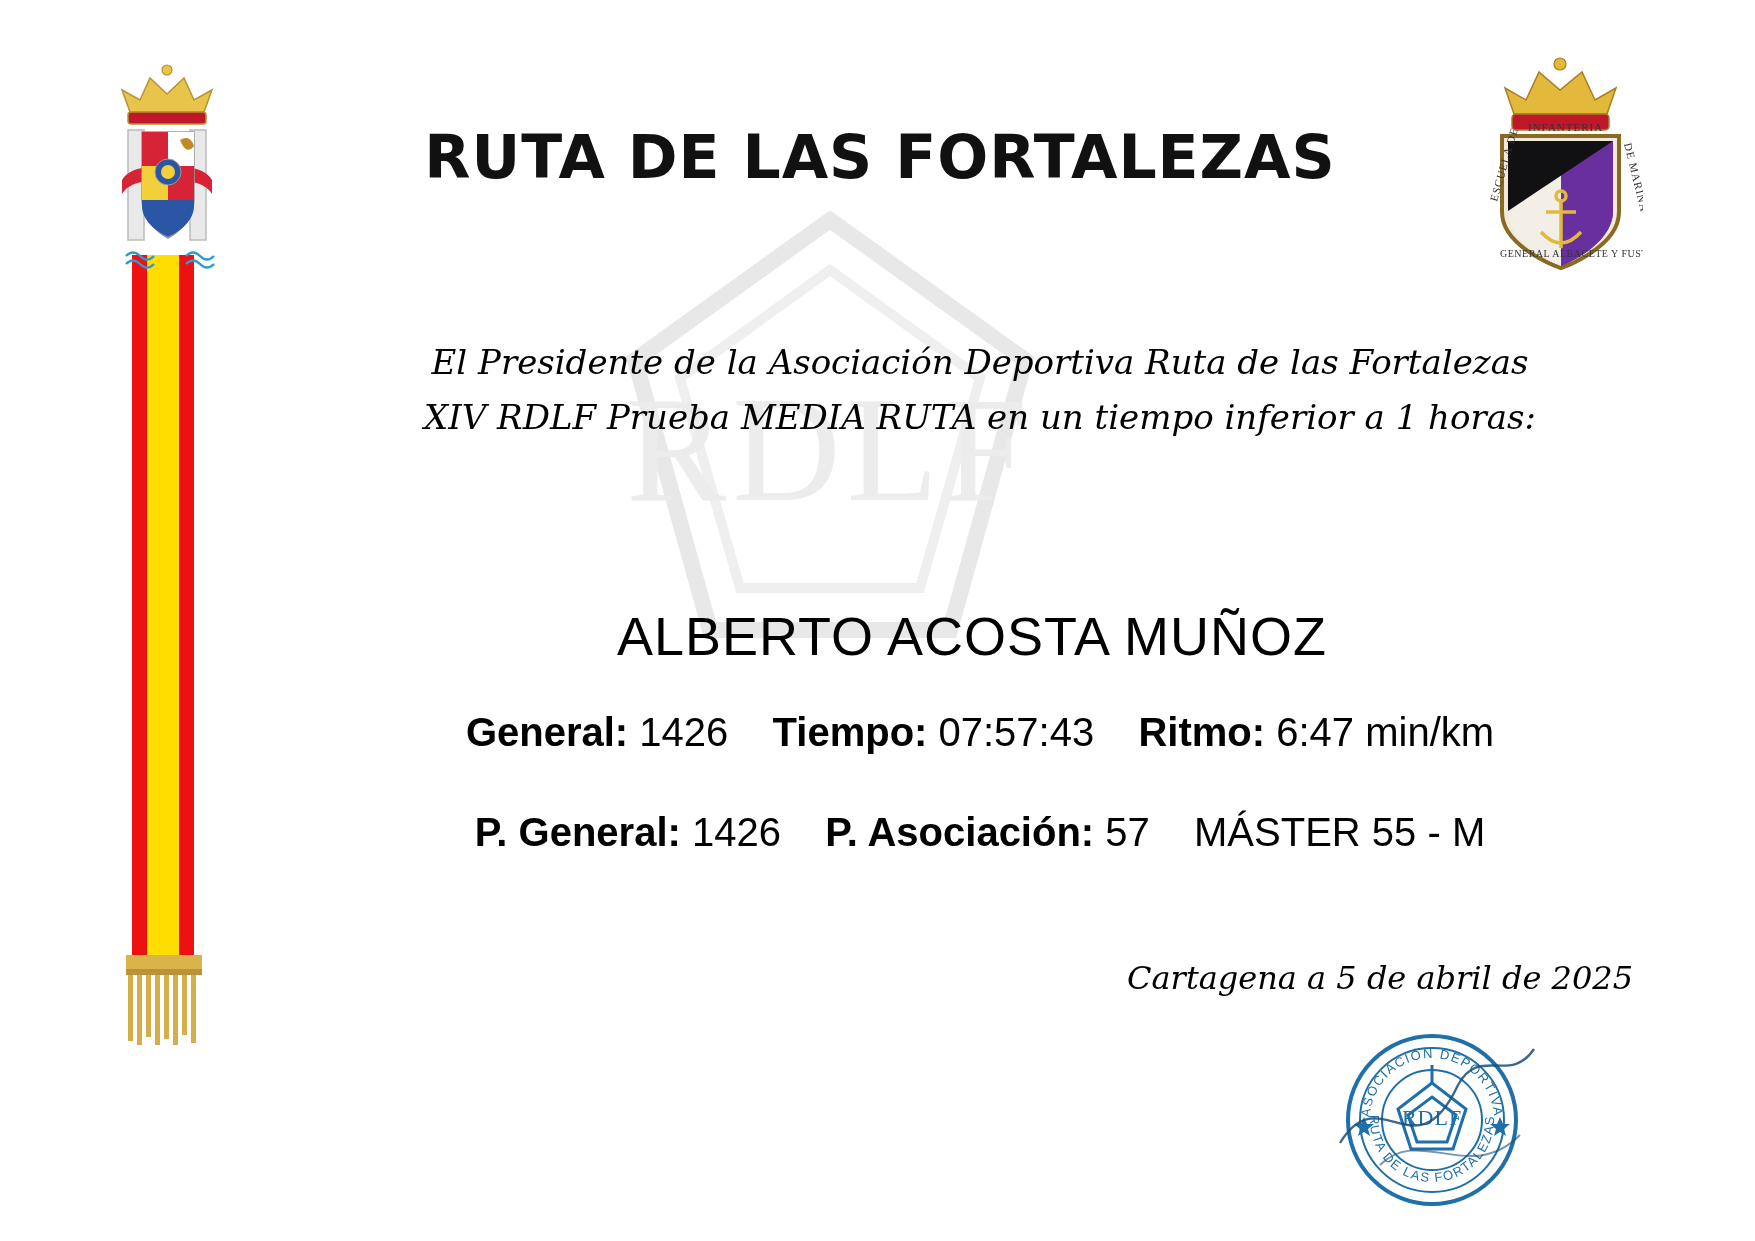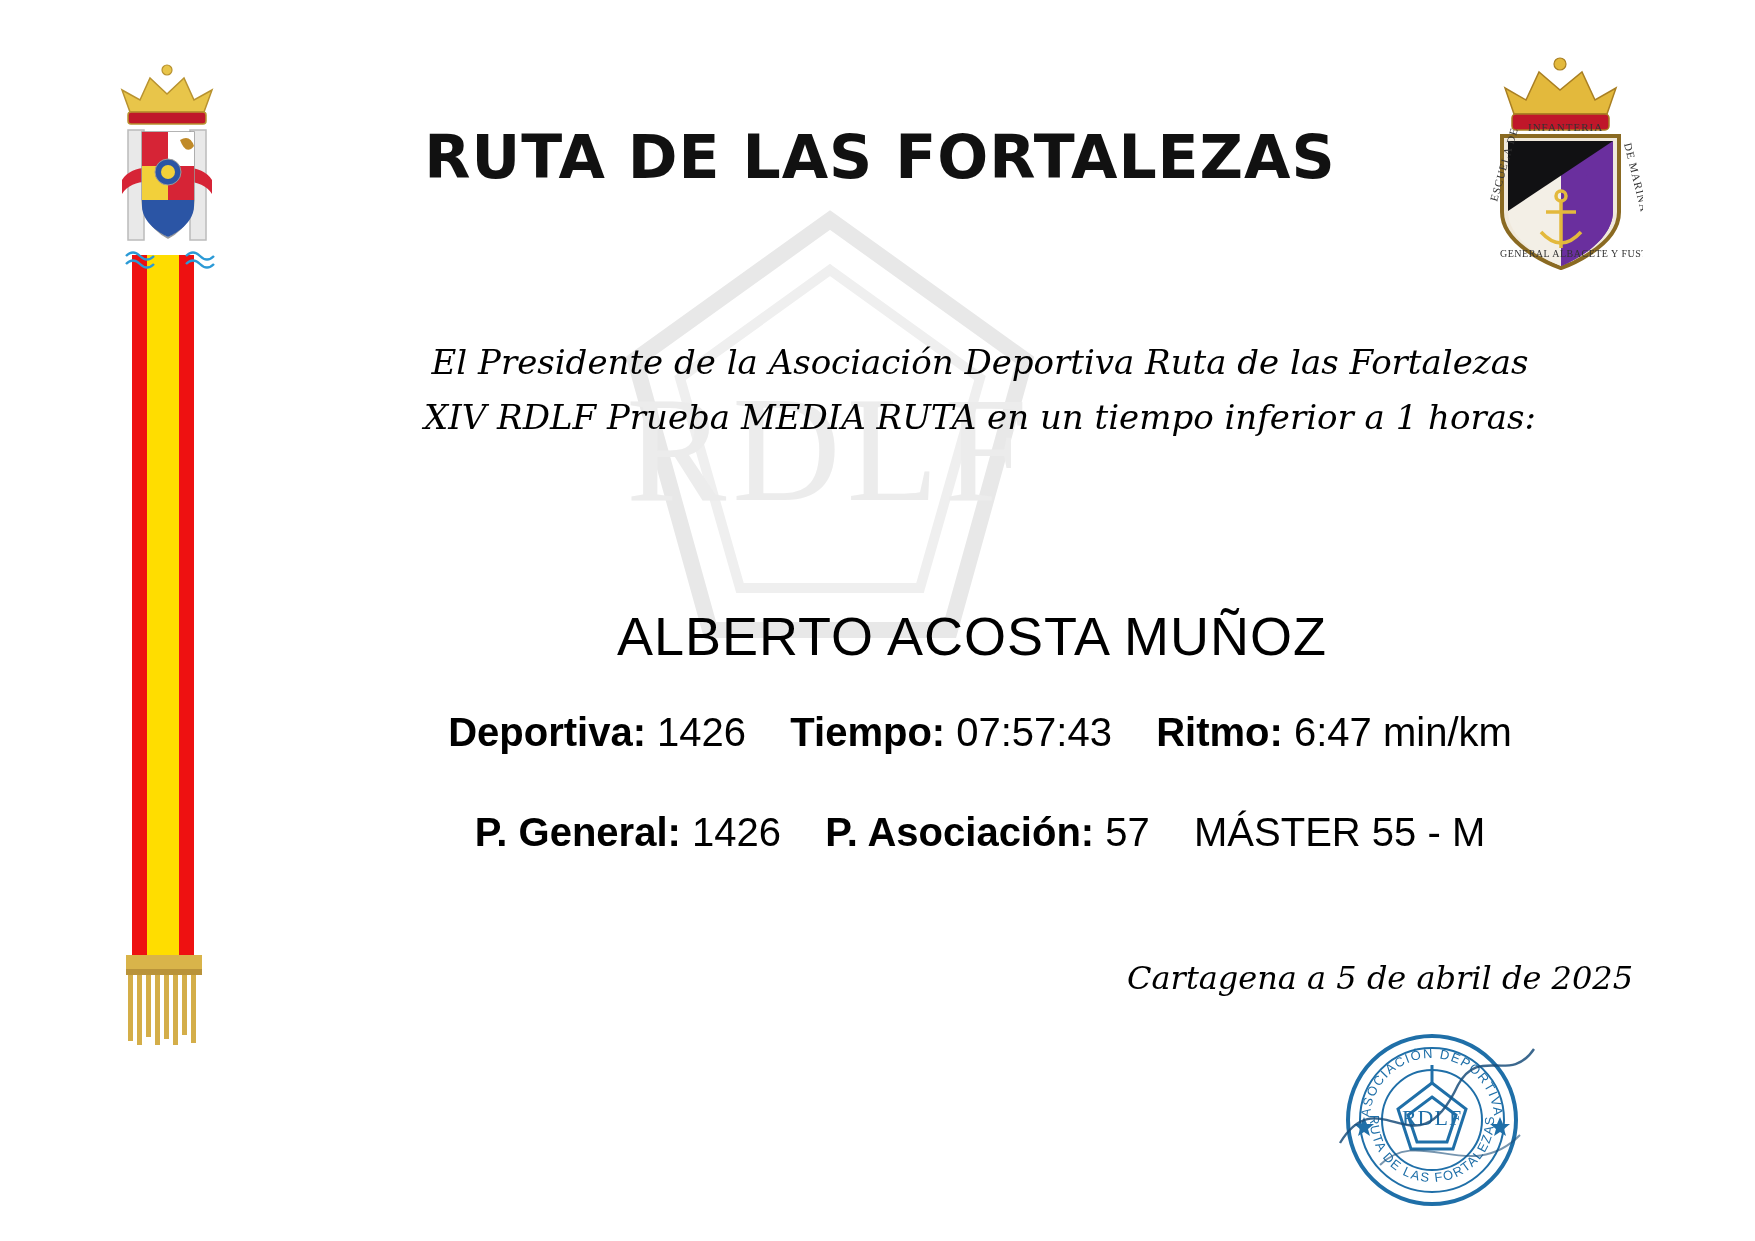--- a/index.html
+++ b/index.html
@@ -265,21 +265,21 @@
 <div class="title">RUTA DE LAS FORTALEZAS</div>
 
 <div class="body-text">
   <span class="line">El Presidente de la Asociación Deportiva Ruta de las Fortalezas</span>
   <span class="line">XIV RDLF Prueba MEDIA RUTA en un tiempo inferior a 1 horas:</span>
 </div>
 
 <div class="athlete-name">ALBERTO ACOSTA MUÑOZ</div>
 
 <div class="results-row row1">
-  <span class="lbl">Deportiva:</span>
+  <span class="lbl">General:</span>
   <span class="val">1426</span>
   <span class="gap"></span>
   <span class="lbl">Tiempo:</span>
   <span class="val">07:57:43</span>
   <span class="gap"></span>
   <span class="lbl">Ritmo:</span>
   <span class="val">6:47 min/km</span>
 </div>
 
 <div class="results-row row2">

